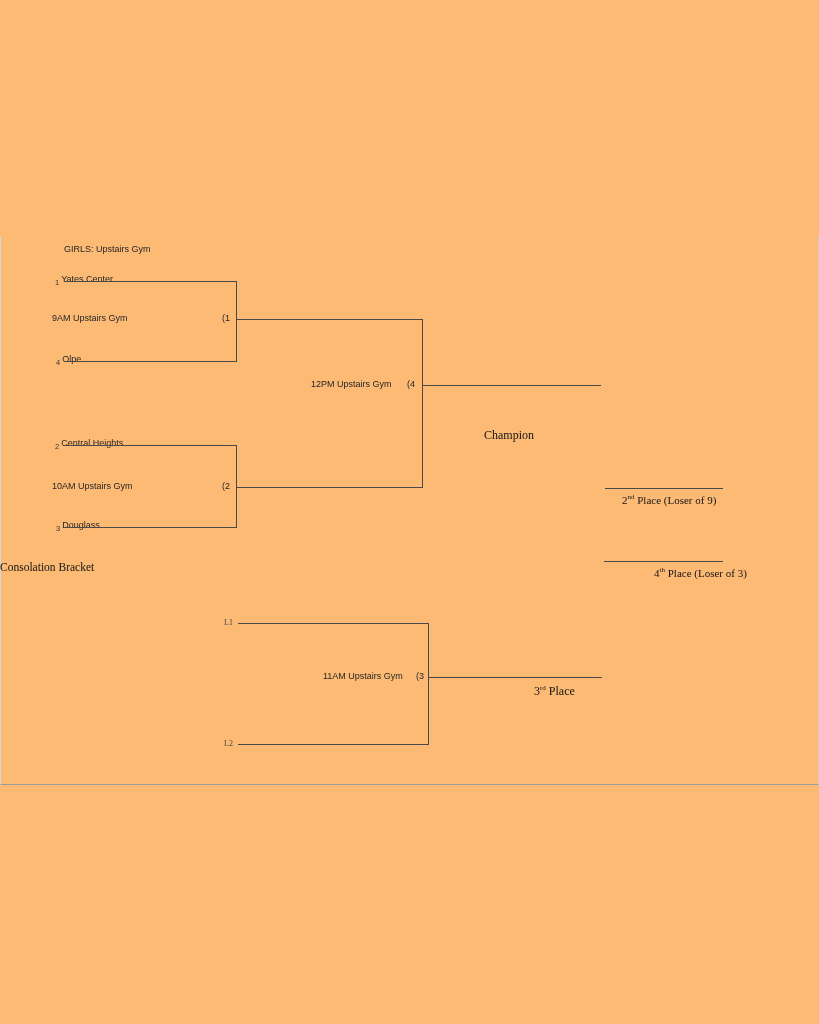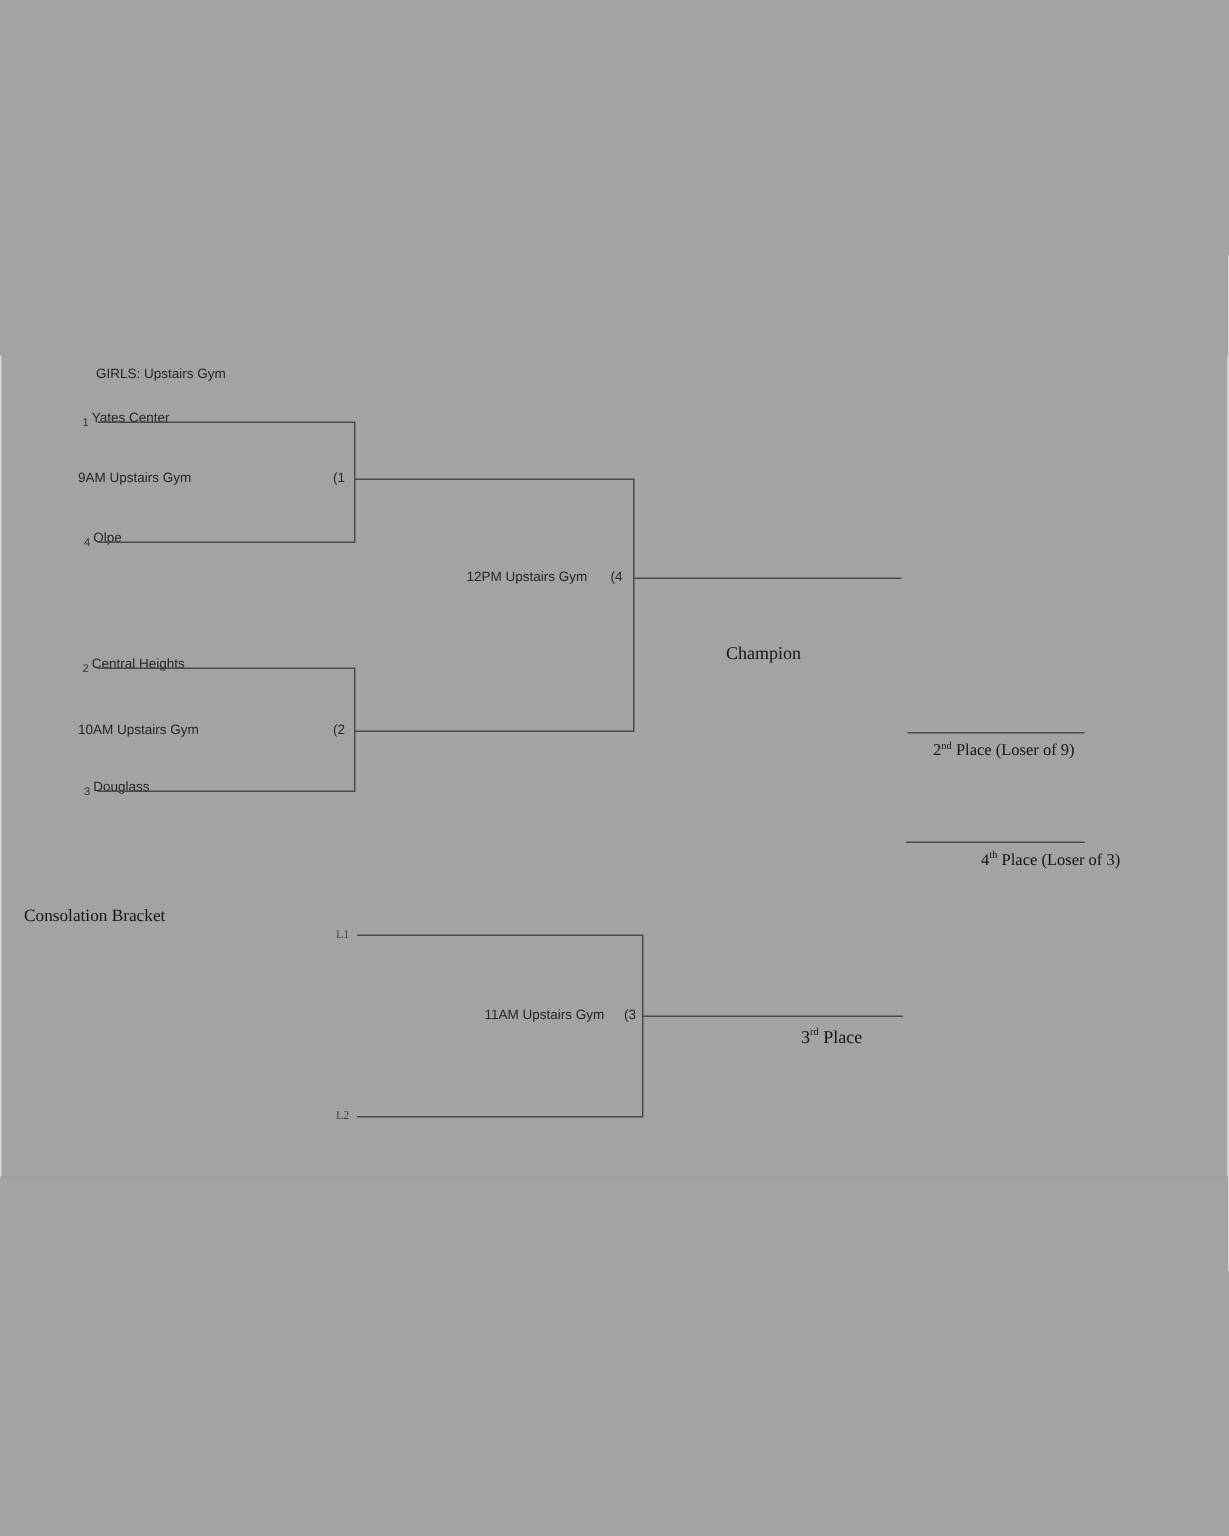--- a/index.html
+++ b/index.html
@@ -1,19 +1,19 @@
 <!DOCTYPE html>
 <html><head>
 <meta charset="utf-8">
 <style>
   html,body{margin:0;padding:0;background:#ffffff;}
   .canvas{
     position:relative;
     width:819px;height:1024px;
-    background:#a3a3a3;
+    background:#fdba74;
     overflow:hidden;
     font-family:"Liberation Sans", sans-serif;
     color:#1f1f1f;
   }
   
   .page-area{
     position:absolute;left:0;top:237px;width:817px;height:547px;
     border-left:1px solid #d6d6d6;
     border-right:1px solid #cfcfcf;
     border-bottom:1px solid #9c9c9c;
@@ -79,21 +79,21 @@
   <div class="hline" style="left:605px;top:488px;width:118px;"></div>
   <div class="serif result" style="left:622px;top:491px;">
     <span>2</span><sup>nd</sup><span> Place (Loser of 9)</span>
   </div>
 
   <div class="hline" style="left:604px;top:561px;width:119px;"></div>
   <div class="serif result" style="left:654px;top:564px;">
     <span>4</span><sup>th</sup><span> Place (Loser of 3)</span>
   </div>
 
-  <div class="serif constitle" style="left:16px;top:560px;margin-top:44px;">Consolation Bracket</div>
+  <div class="serif constitle" style="left:0;top:560px;">Consolation Bracket</div>
 
   <div class="serif slotlabel" style="left:224px;top:618px;">L1</div>
   <div class="hline" style="left:238px;top:623px;width:190px;"></div>
 
   <div class="serif slotlabel" style="left:224px;top:739px;">L2</div>
   <div class="hline" style="left:238px;top:744px;width:190px;"></div>
 
   <div class="vline" style="left:428px;top:623px;height:122px;"></div>
   <div class="hline" style="left:428px;top:677px;width:174px;"></div>
   <div class="sans" style="left:323px;top:671px;">11AM Upstairs Gym</div>

